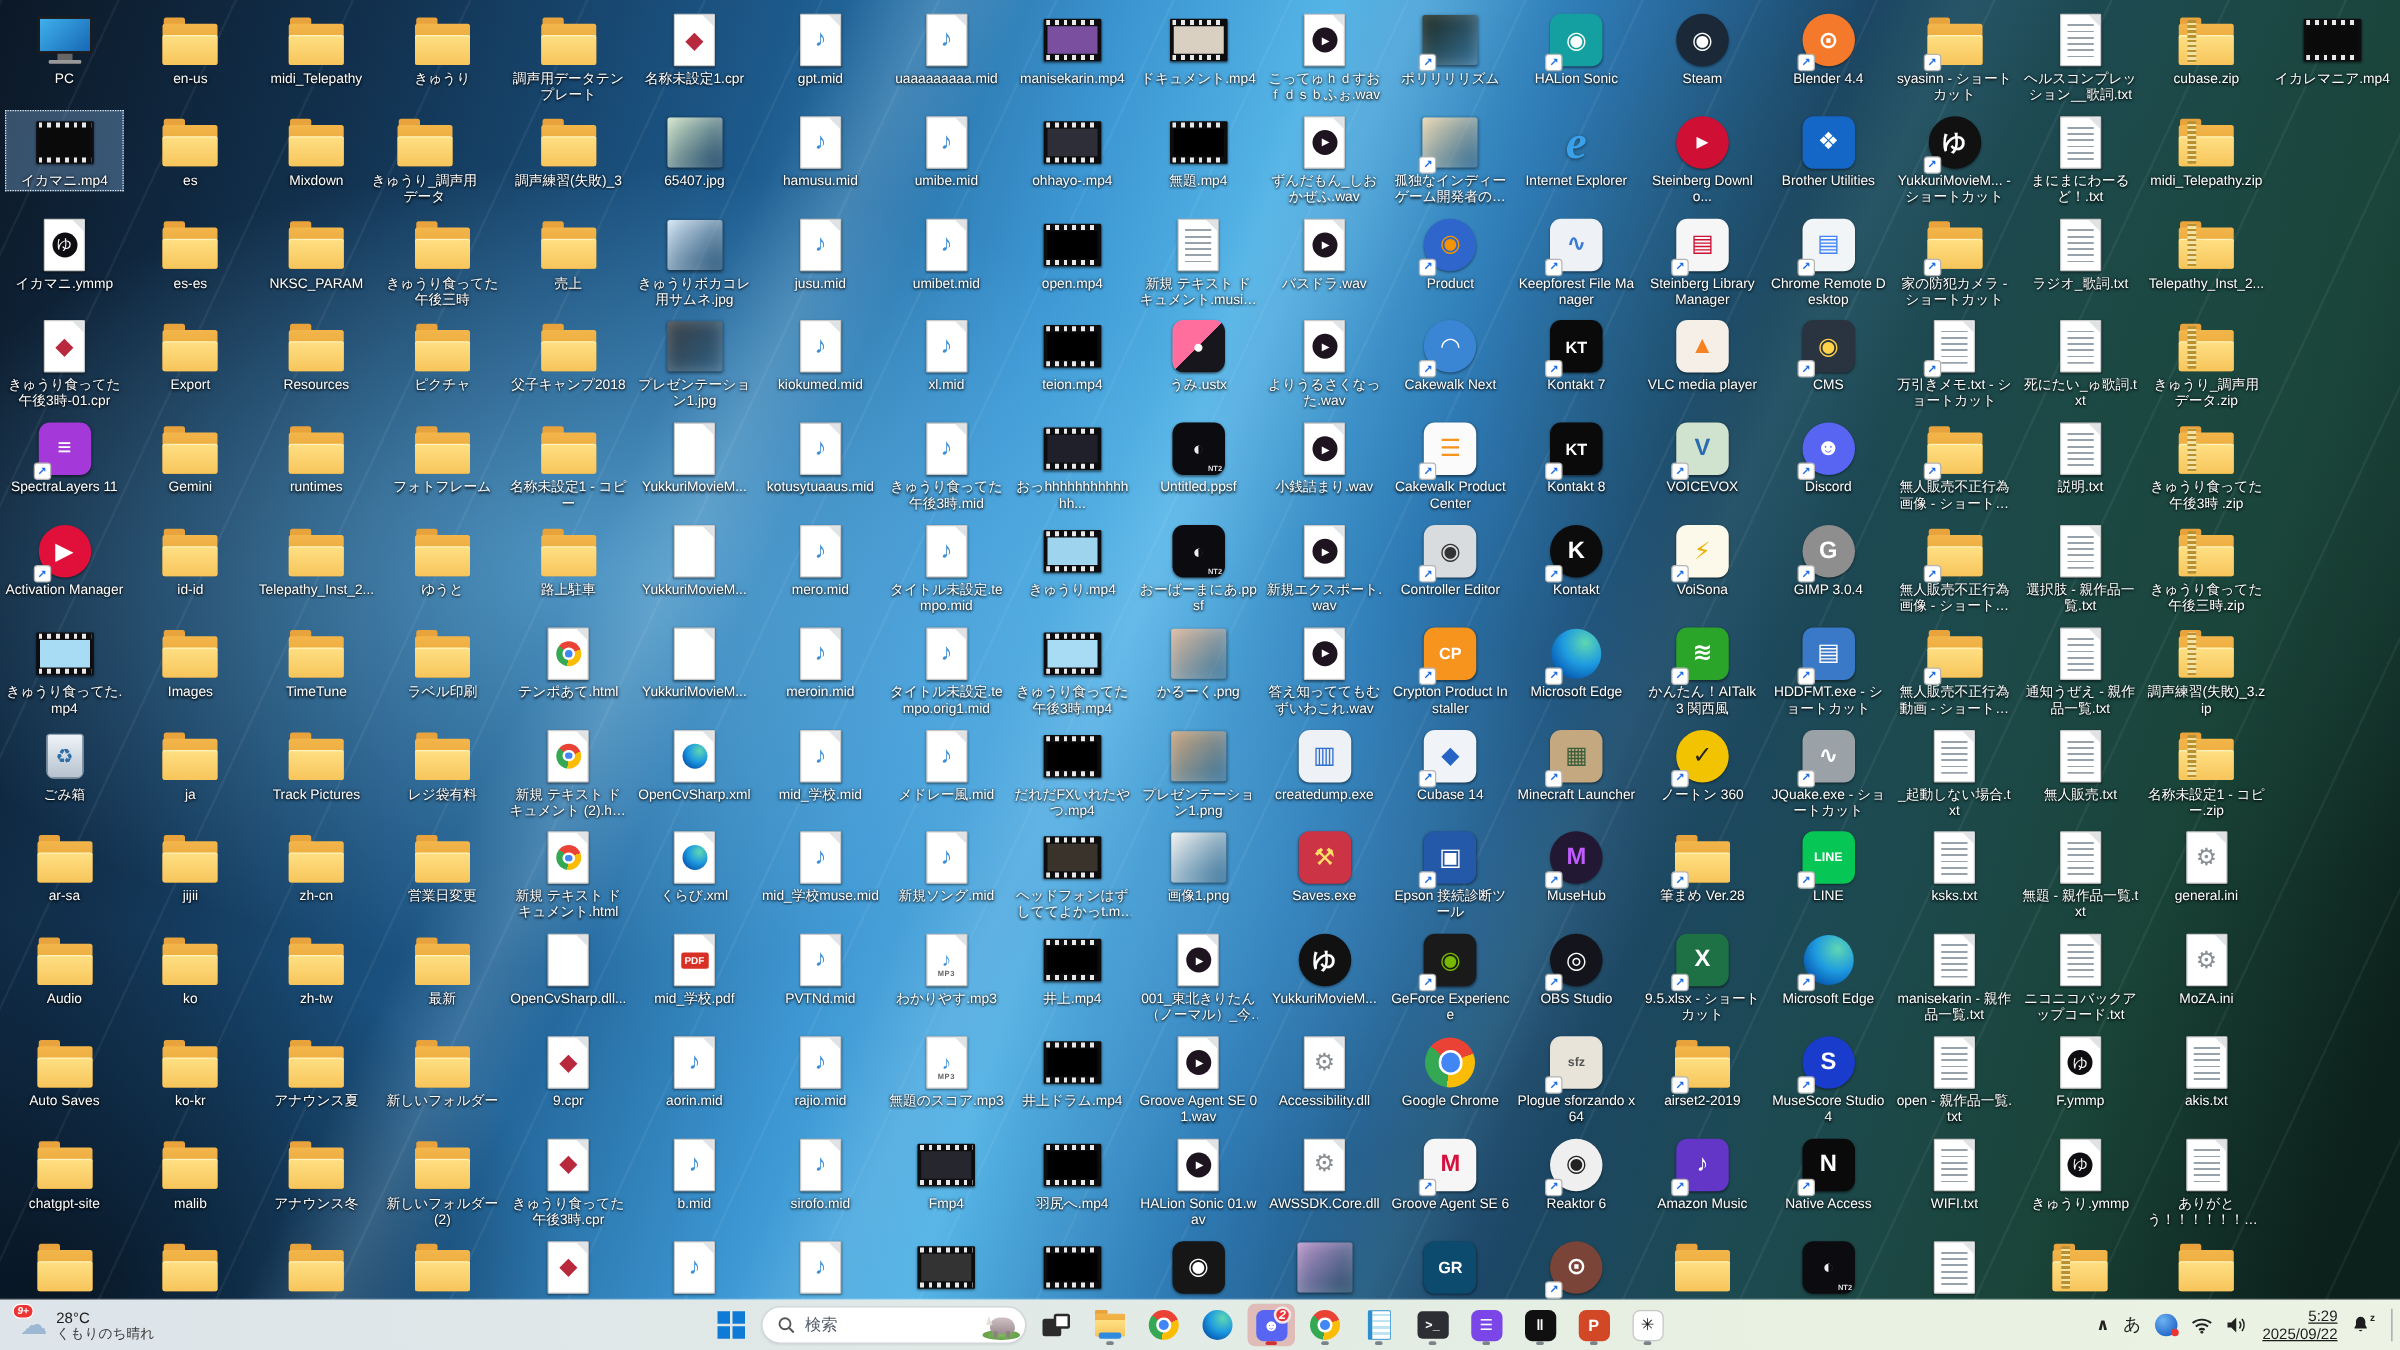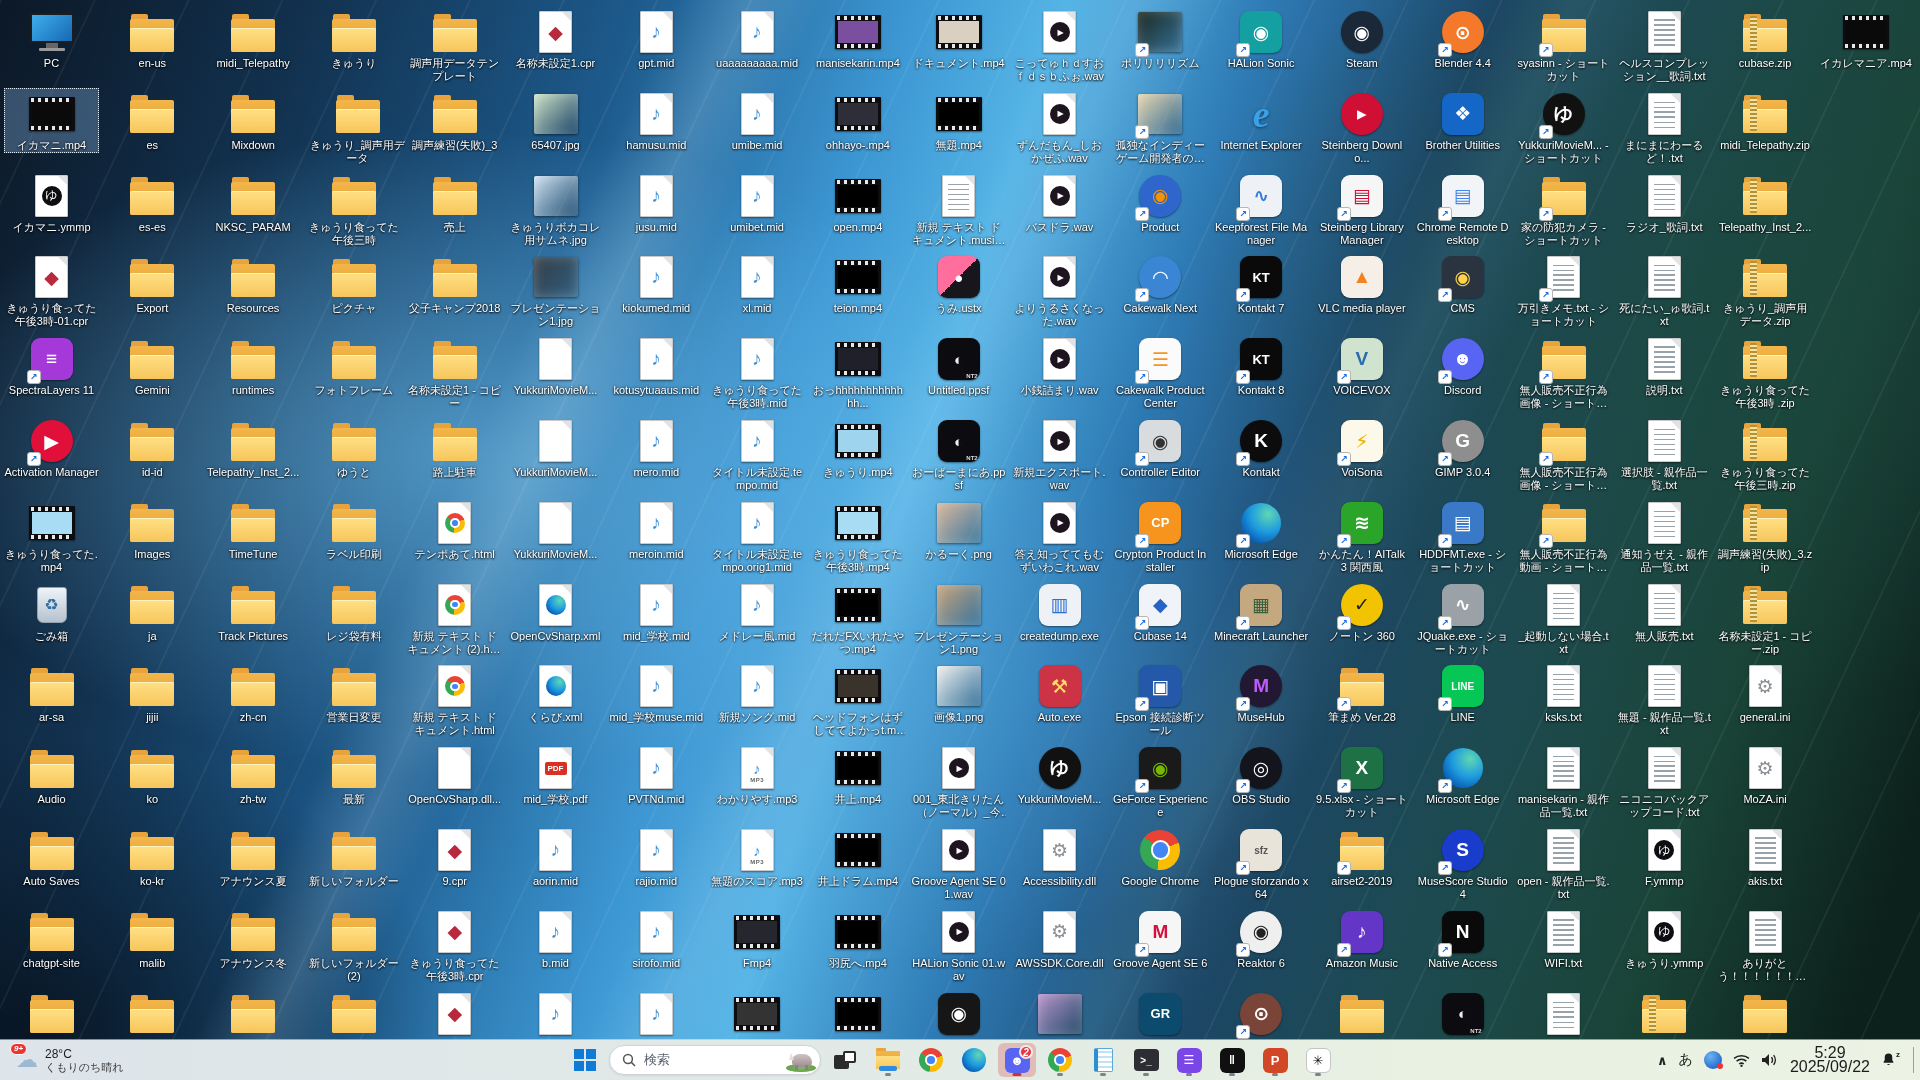--- a/index.html
+++ b/index.html
@@ -121,21 +121,21 @@
   .term { width:25px; height:22px; background:#2d2d34; border-radius:4px; color:#fff; font-size:10px; font-weight:bold;
     display:flex; align-items:center; justify-content:center; }
   .tile.sm { width:25px; height:25px; border-radius:6px; box-shadow:none; }
 
   .tray { position:absolute; right:6px; top:0; bottom:0; display:flex; align-items:center; gap:11px; }
   .tray .titem { display:flex; align-items:center; justify-content:center; color:#222; }
   .chev { font-size:13px; color:#333; font-weight:bold; }
   .ime { font-size:14px; color:#444; }
   .sphere { width:18px; height:18px; border-radius:50%; background:radial-gradient(circle at 35% 30%,#6db3f2,#1f64c8 80%); position:relative; }
   .sphere i { position:absolute; right:-1px; bottom:0; width:6px; height:6px; border-radius:50%; background:#e33; }
-  .clock { text-align:center; font-size:16px; line-height:14px; color:#1c1c1c; }
+  .clock { text-align:right; font-size:12px; line-height:14px; color:#1c1c1c;text-decoration:underline; }
   .belly { position:relative; }
   .belly b { position:absolute; top:-2px; right:-4px; font-size:8px; color:#222; }
   .showdesk { width:1px; height:26px; background:#9aa0a6; margin-left:6px; }
 </style>
 </head>
 <body>
 
 <div class="streaks"></div>
 <div id="desktop">
     <div class="cell" style="left: 4px; top: 6px;">
@@ -333,21 +333,21 @@
     <div class="cell" style="left: 205.6px; top: 87.8px;">
       <div class="art">
         <div class="folder">
           <i class="tab"></i>
           <i class="back"></i>
           <i class="front"></i>
         </div>
       </div>
       <div class="lbl">Mixdown</div>
     </div>
-    <div class="cell" style="left: 310px; top: 87.8px; font-family: Liberation Serif, serif;">
+    <div class="cell" style="left: 292px; top: 87.8px;">
       <div class="art">
         <div class="folder">
           <i class="tab"></i>
           <i class="back"></i>
           <i class="front"></i>
         </div>
       </div>
       <div class="lbl">きゅうり_調声用データ</div>
     </div>
     <div class="cell" style="left: 407.2px; top: 87.8px;">
@@ -1541,21 +1541,21 @@
         <div class="thumb" style="background:linear-gradient(135deg,#f0f0ee,rgba(0,0,0,.25))"></div>
       </div>
       <div class="lbl">画像1.png</div>
     </div>
     <div class="cell" style="left: 1012px; top: 660.4px;">
       <div class="art">
         <div class="tile" style="background:#cc3344">
           <span style="color:#ffe066;font-size:19px">⚒</span>
         </div>
       </div>
-      <div class="lbl">Auto.exe</div>
+      <div class="lbl">Saves.exe</div>
     </div>
     <div class="cell" style="left: 1112.8px; top: 660.4px;">
       <div class="art">
         <div class="tile" style="background:#2458a8">
           <span style="color:#fff;font-size:19px">▣</span>
         </div>
         <span class="sc">↗</span>
       </div>
       <div class="lbl">Epson 接続診断ツール</div>
     </div>

